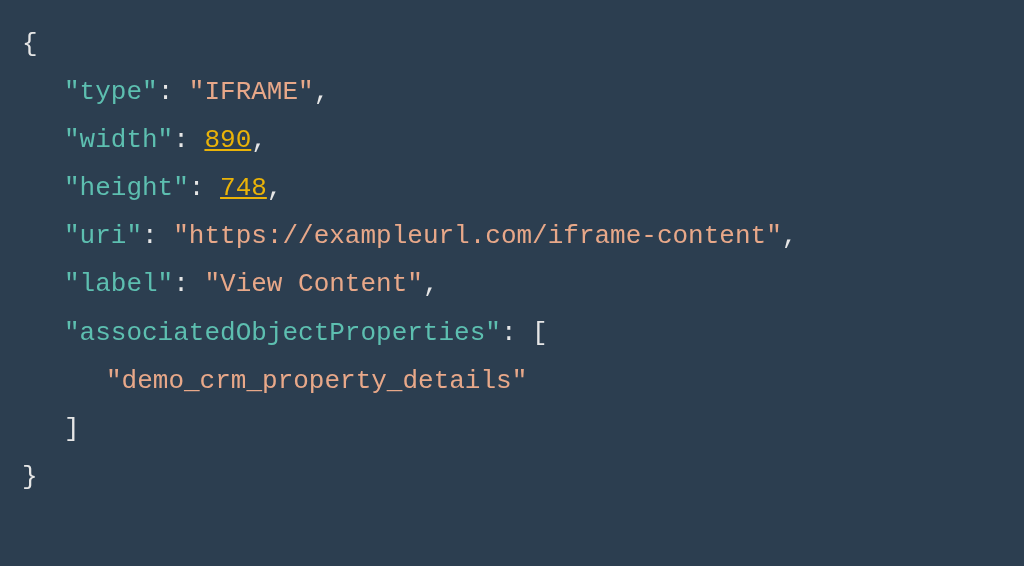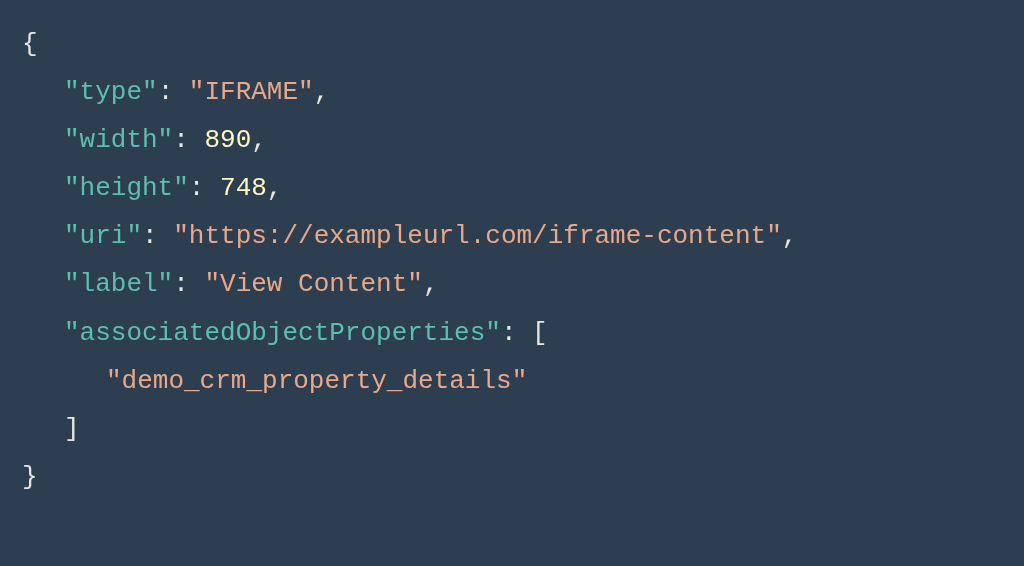--- a/index.html
+++ b/index.html
@@ -28,21 +28,22 @@
     .key {
       color: #5dbfb0;
     }
     .colon {
       color: #e6e6e6;
     }
     .string {
       color: #e8a889;
     }
     .number {
-      color: #fef9c3;
+      color: #eab308;
+      text-decoration: underline;
     }
     .comma {
       color: #e6e6e6;
     }
     .indent-1 {
       padding-left: 42px;
     }
     .indent-2 {
       padding-left: 84px;
     }

